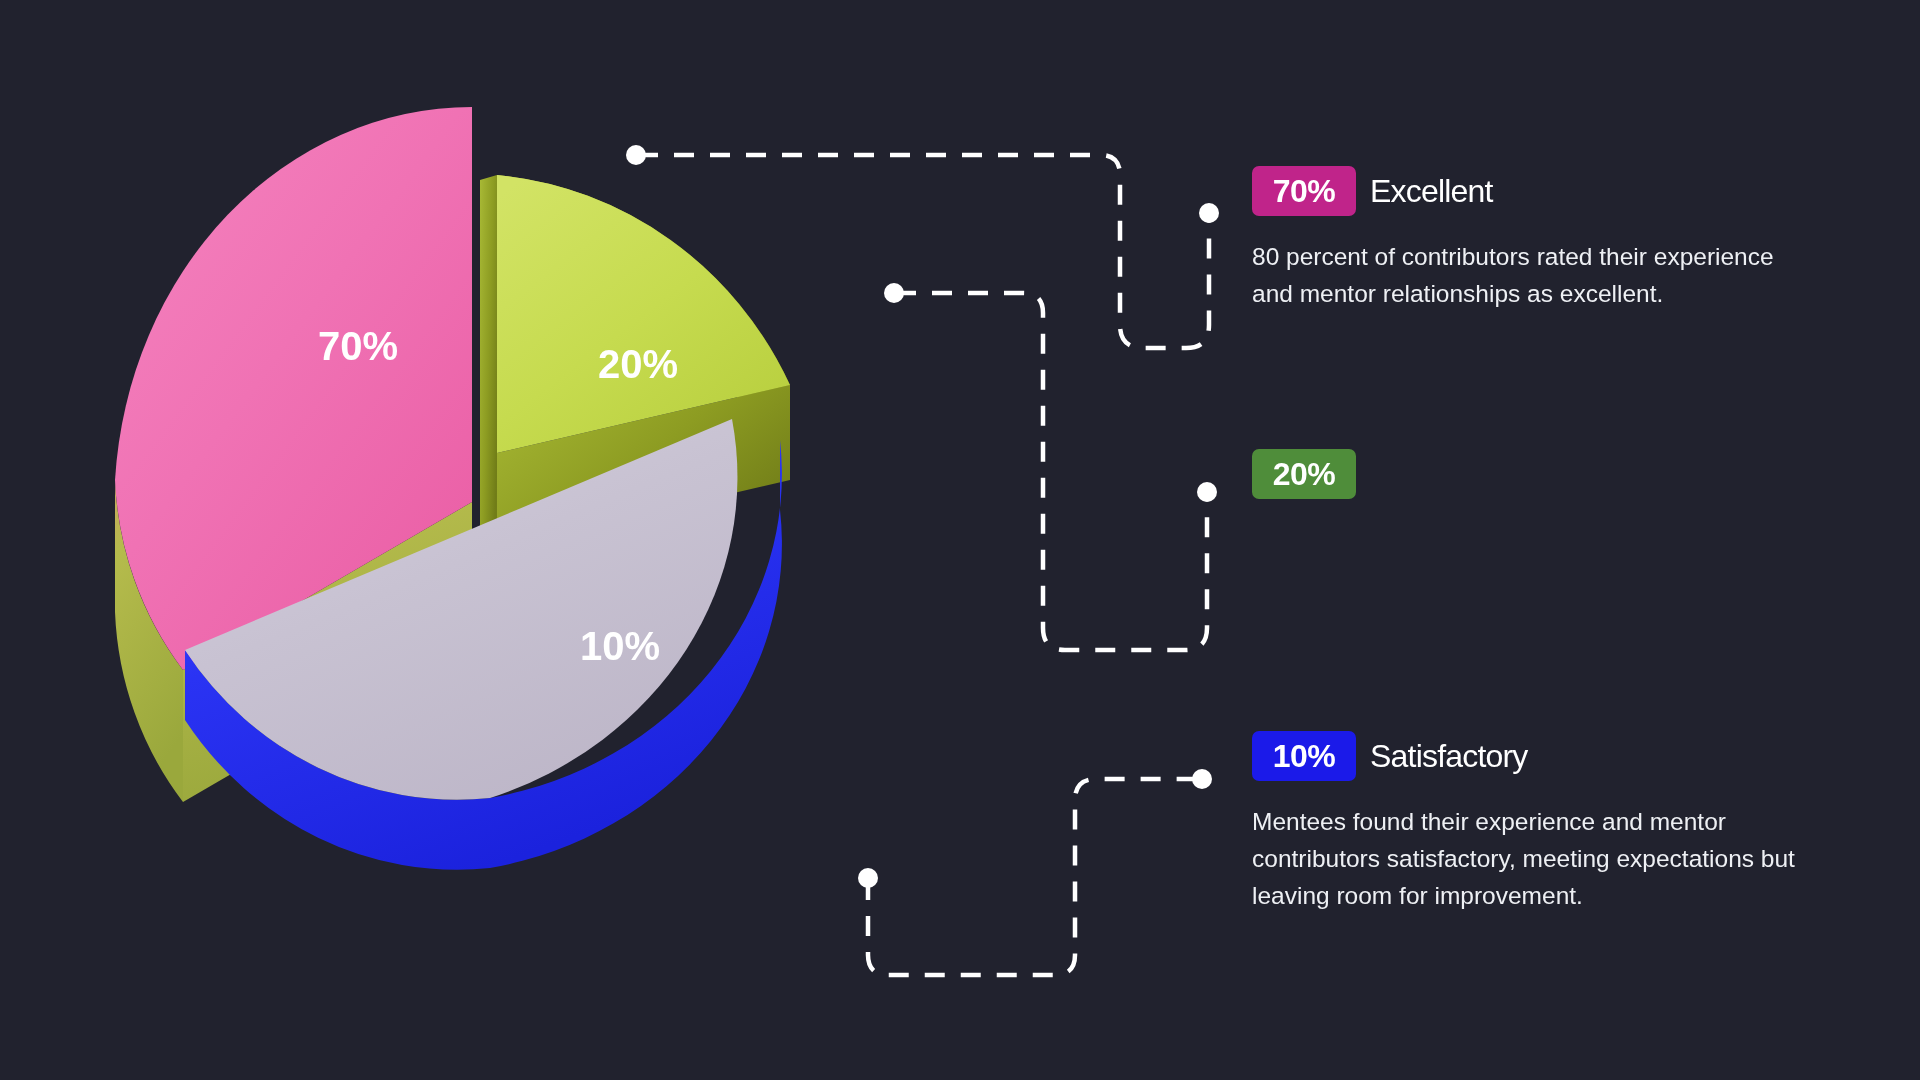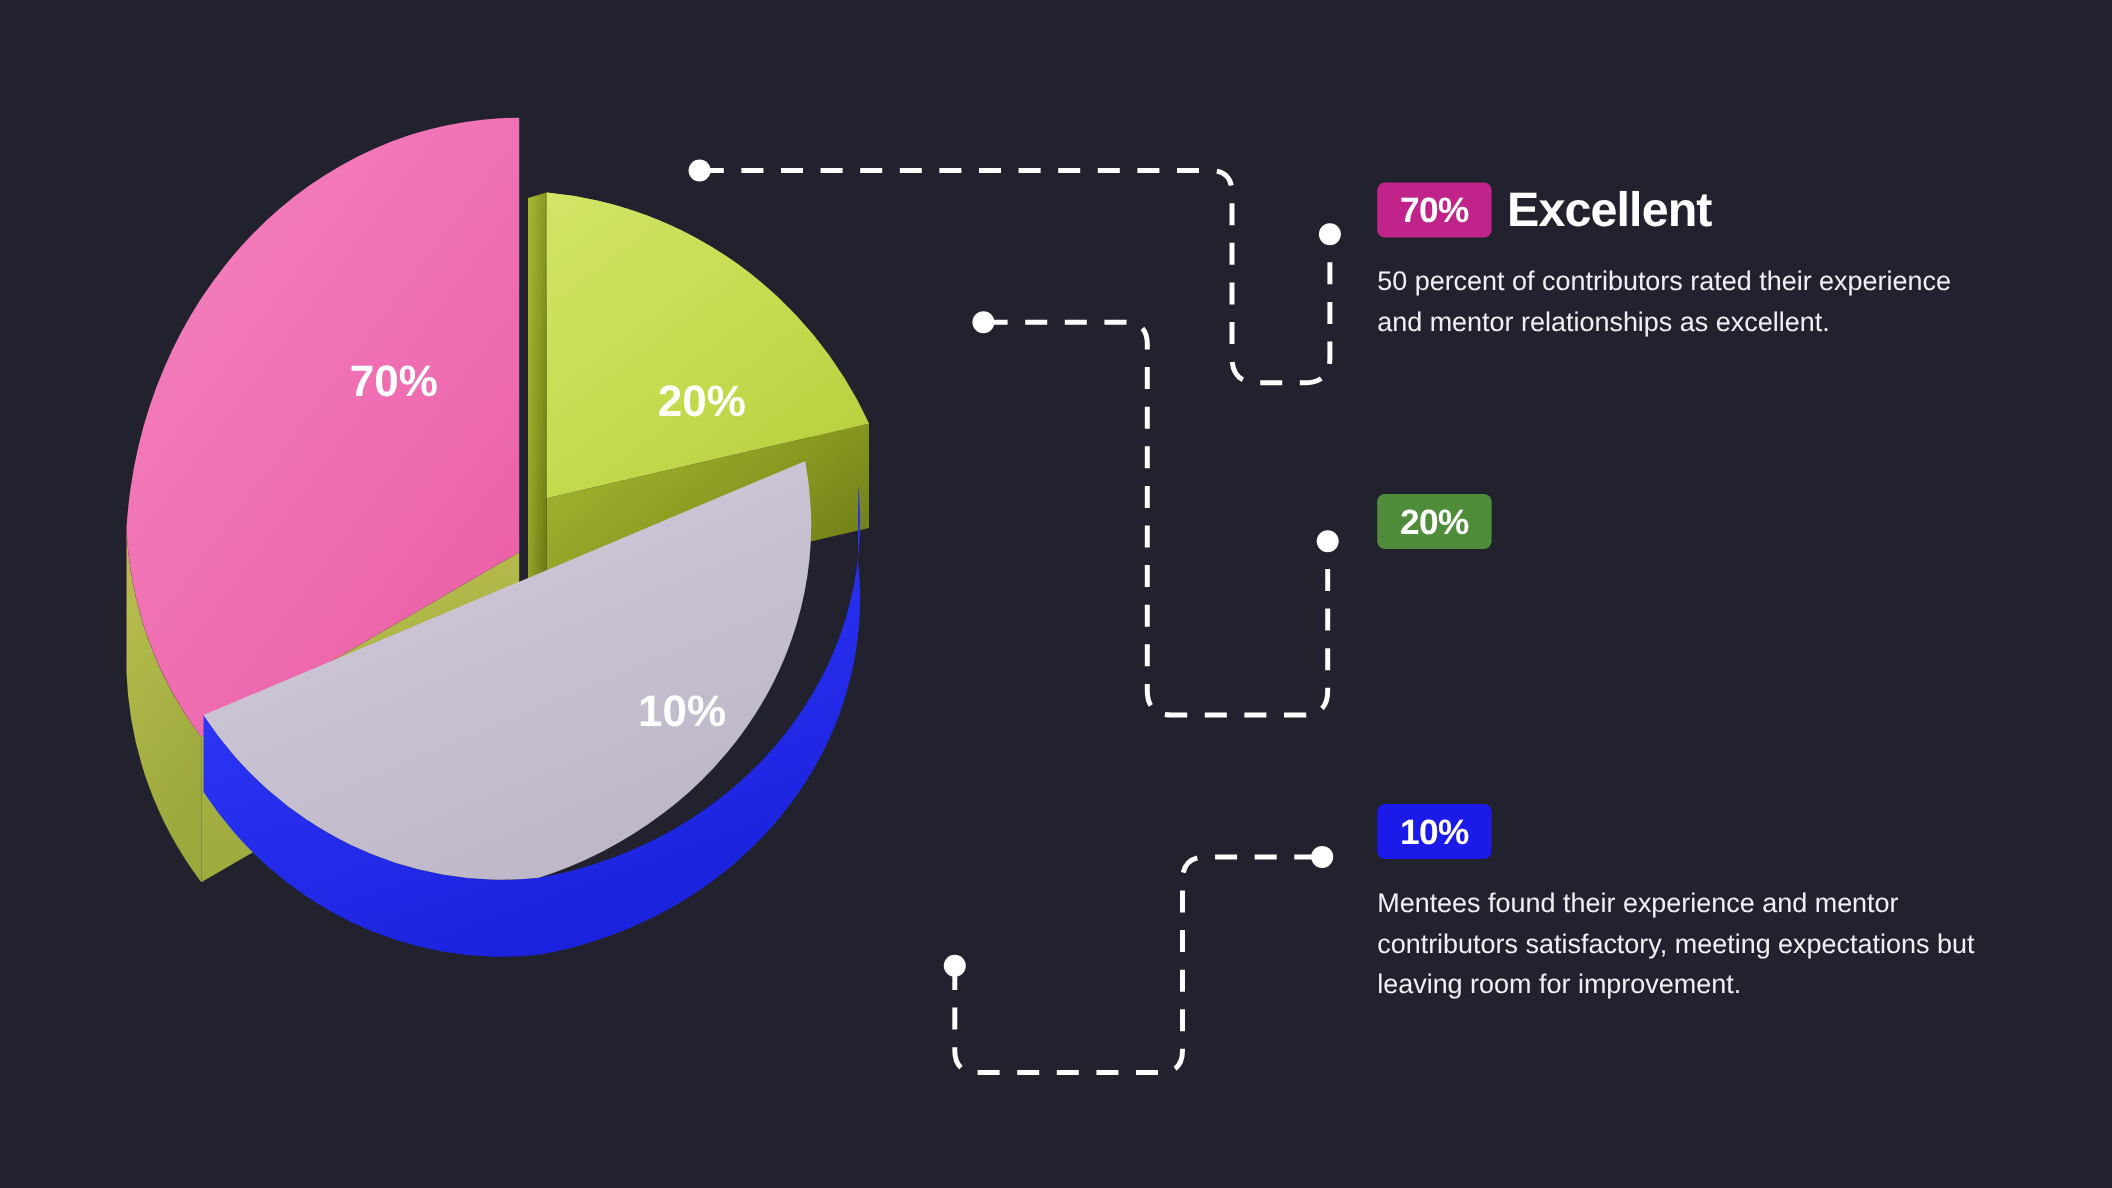--- a/index.html
+++ b/index.html
@@ -77,22 +77,22 @@
     padding:0 12px;
     border-radius:7px;
     color:#ffffff;
     font-weight:700;
     font-size:32px;
     letter-spacing:-0.5px;
     line-height:1;
   }
   .legend-title {
     color:#ffffff;
-    font-size:44px;
-    font-weight:700;
+    font-size:32px;
+    font-weight:400;
     letter-spacing:-0.8px;
     line-height:1;
     white-space:nowrap;
   }
   .legend-desc {
     color:#eef0f4;
     font-size:24.5px;
     line-height:1.52;
     font-weight:400;
     max-width:560px;
@@ -250,30 +250,31 @@
     </g>
   </svg>
 
   <div id="legend">
 
     <div class="legend-item" id="legend-item-0">
       <div class="legend-head">
         <span class="pct-badge" style="background:#c0248a;">70%</span>
         <span class="legend-title">Excellent</span>
       </div>
-      <p class="legend-desc">50 percent of contributors rated their experience and mentor relationships as excellent.</p>
+      <p class="legend-desc">80 percent of contributors rated their experience and mentor relationships as excellent.</p>
     </div>
 
     <div class="legend-item" id="legend-item-1">
       <div class="legend-head">
         <span class="pct-badge" style="background:#4f8d3a;">20%</span>
       </div>
     </div>
 
     <div class="legend-item" id="legend-item-2">
       <div class="legend-head">
         <span class="pct-badge" style="background:#1b1ae9;">10%</span>
+        <span class="legend-title">Satisfactory</span>
       </div>
       <p class="legend-desc">Mentees found their experience and mentor contributors satisfactory, meeting expectations but leaving room for improvement.</p>
     </div>
 
   </div>
 </div>
 
 </body></html>

